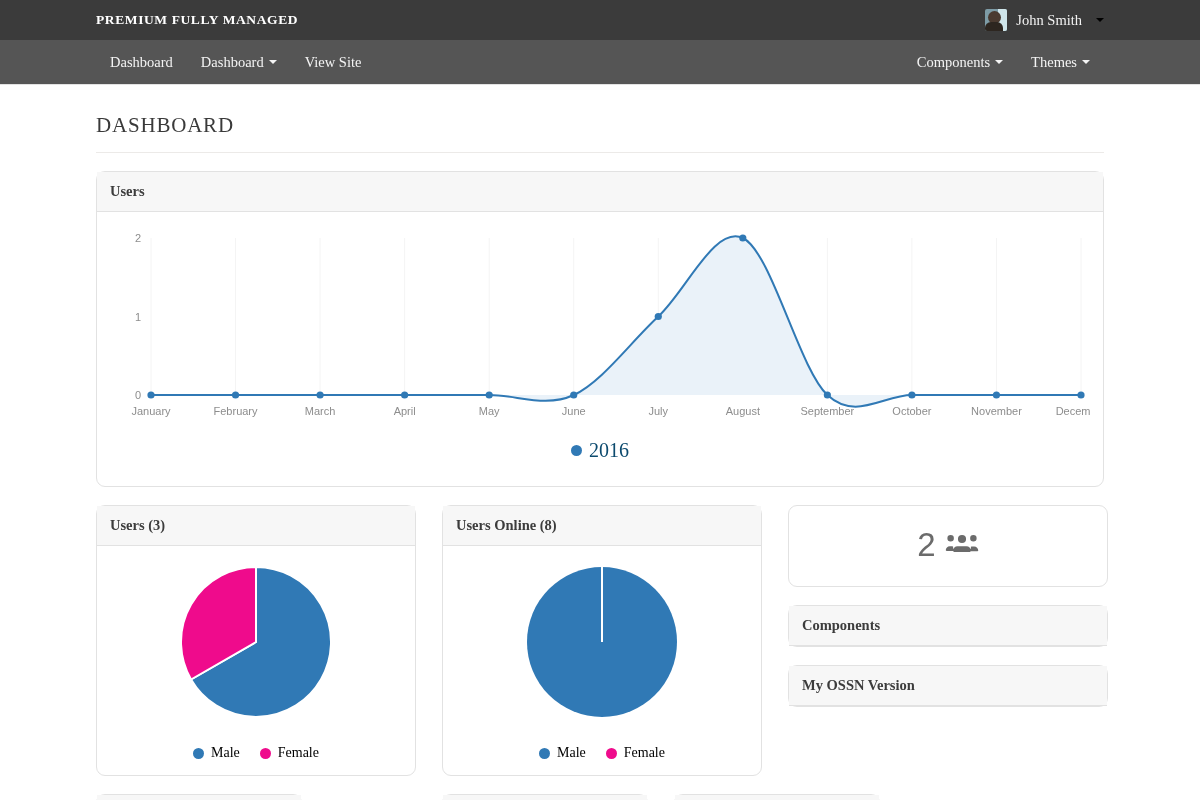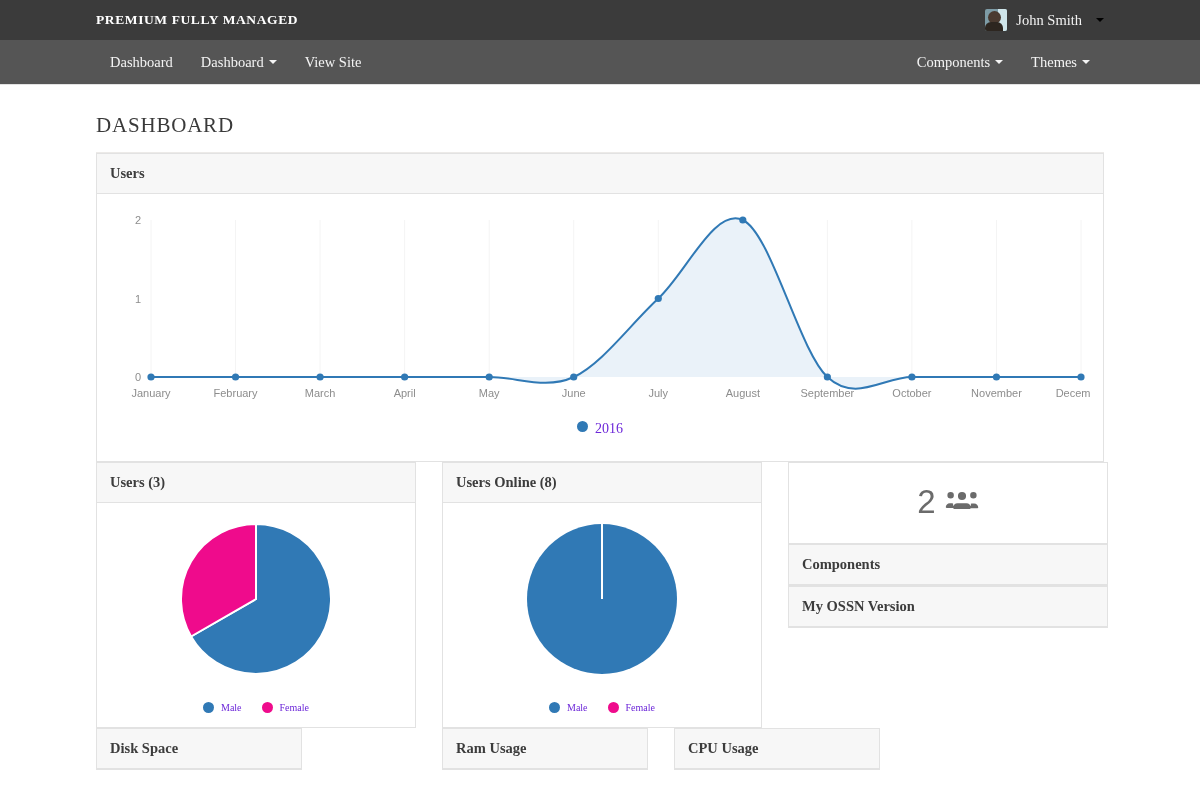--- a/index.html
+++ b/index.html
@@ -60,46 +60,47 @@
 
   
   .page { padding: 0 96px; background: #ffffff; }
   .page-title {
     font-size: 21px; color: #3a3a3a; letter-spacing: .8px;
     padding: 28px 0 14px 0; border-bottom: 1px solid #eceae8;
   }
 
   
   .panel {
-    border: 1px solid #e2e2e2; background: #ffffff; border-radius: 0;
+    border: 1px solid #e2e2e2; background: #ffffff; border-radius: 9px;
+    margin-top: 18px;
   }
   .panel-head {
     background: #f7f7f7; border-bottom: 1px solid #e2e2e2;
     padding: 11px 13px; font-size: 14.5px; font-weight: bold; color: #3c3c3c;
   }
   .panel-body { padding: 10px 12px; }
 
   
   .linechart-wrap { position: relative; height: 205px; }
   .legend {
-    display: flex; justify-content: center;
-    gap: 7px; padding: 12px 0 14px 0; font-size: 14px; color: #6d28d9;
+    display: flex; align-items: center; justify-content: center;
+    gap: 7px; padding: 12px 0 14px 0; font-size: 20px; color: #0c4a6e;
   }
   .legend .dot { width: 11px; height: 11px; border-radius: 50%; display:block; }
 
   
   .cols { display: flex; gap: 26px; align-items: flex-start; }
   .col-left { width: 320px; flex: none; }
   .col-mid  { width: 320px; flex: none; }
   .col-right{ width: 320px; flex: none; }
 
   .pie-body { padding: 16px 0 14px 0; text-align: center; }
   .pie-legend {
     display: flex; align-items: center; justify-content: center;
-    gap: 20px; font-size: 10px; color: #6d28d9; padding-top: 14px;
+    gap: 20px; font-size: 14px; color: #000000; padding-top: 14px;
   }
   .pie-legend .li { display:flex; align-items:center; gap: 7px; }
   .pie-legend .dot { width: 11px; height: 11px; border-radius: 50%; display:block;}
 
   .stat-body {
     padding: 20px 0 22px 0; display: flex; align-items: center;
     justify-content: center; gap: 9px;
   }
   .stat-num { font-size: 33px; color: #6b6b6b; font-family: "Liberation Sans", sans-serif; font-weight: 300;}
   .stat-icon { color: #6b6b6b; display: block; }

